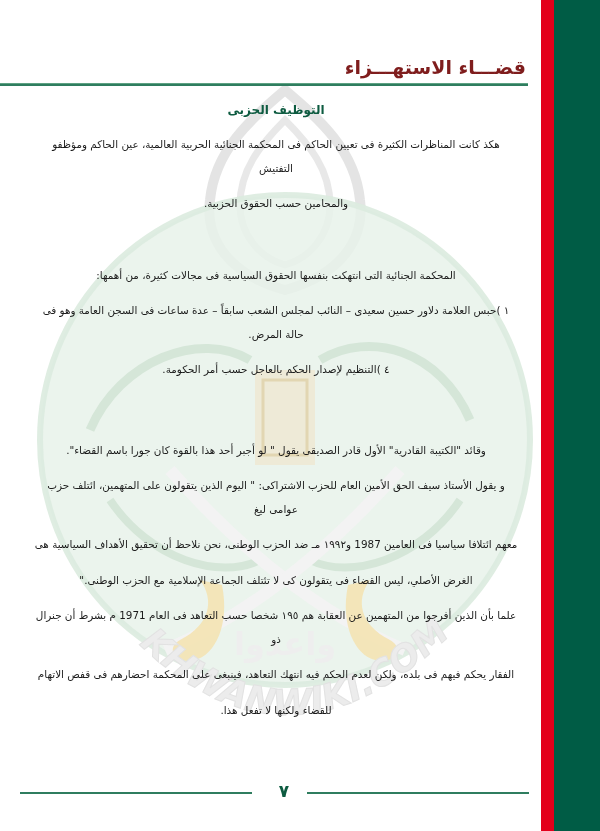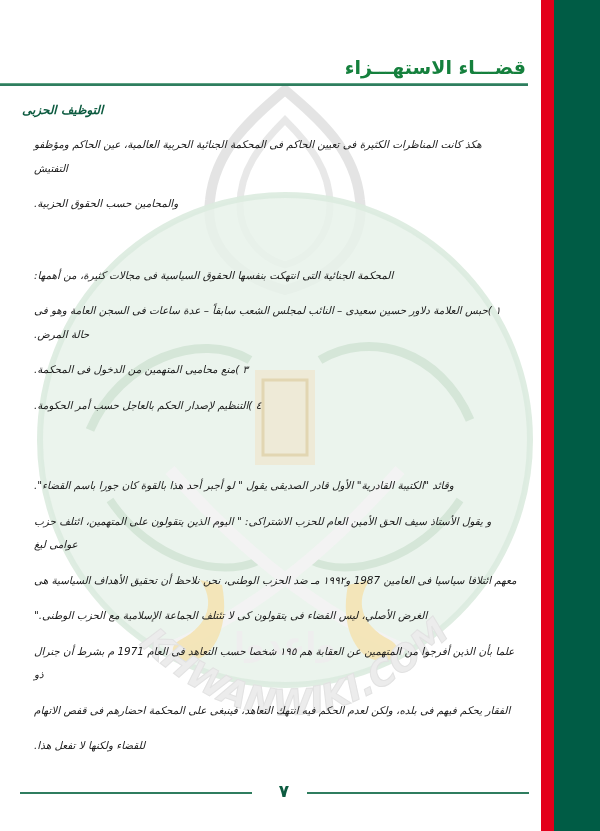--- a/index.html
+++ b/index.html
@@ -9,29 +9,29 @@
     font-family: "DejaVu Sans", sans-serif;
   }
   .stripe-red { position: absolute; left: 541px; top: 0; width: 13px; height: 831px; background: #e3001b; }
   .stripe-green { position: absolute; left: 554px; top: 0; width: 46px; height: 831px; background: #005c45; }
 
   
   .wm { position: absolute; left: 0; top: 0; width: 600px; height: 831px; pointer-events: none; }
 
   .title {
     position: absolute; right: 74px; top: 56px;
-    font-size: 19px; font-weight: bold; color: #15803d; direction: rtl;
+    font-size: 19px; font-weight: bold; color: #7f1d1d; direction: rtl;
     letter-spacing: 0.5px;
   }
   .header-rule { position: absolute; left: 0; top: 83px; width: 528px; height: 3px; background: #2f7d5f; border-top: 1px solid #5ea283; box-sizing: border-box; }
 
   .content {
     position: absolute; left: 22px; top: 99px; width: 508px;
-    direction: rtl; text-align: left; color: #1a1a1a;
-    font-size: 10.4px; line-height: 23.5px; font-style: italic;
+    direction: rtl; text-align: center; color: #1a1a1a;
+    font-size: 10.4px; line-height: 23.5px;
   }
   .section-heading { font-weight: bold; color: #0d5b40; font-size: 12px; line-height: 22px; margin: 0 0 2px 0; }
   .para { margin: 12px; }
   .gap1 { height: 24px; }
   .gap2 { height: 33px; }
 
   .footer-rule-left { position: absolute; left: 20px; top: 792px; width: 232px; height: 2px; background: #2f7d5f; }
   .footer-rule-right { position: absolute; left: 307px; top: 792px; width: 222px; height: 2px; background: #2f7d5f; }
   .page-number { position: absolute; left: 272px; top: 781px; width: 24px; text-align: center; font-size: 17px; font-weight: bold; color: #0d5b40; }
 </style>
@@ -72,21 +72,20 @@
 <div class="title">قضـــاء الاستهـــزاء</div>
 <div class="header-rule"></div>
 
 <div class="content">
   <div class="section-heading">التوظيف الحزبى</div>
   <p class="para">هكذ كانت المناظرات الكثيرة فى تعيين الحاكم فى المحكمة الجنائية الحربية العالمية، عين الحاكم ومؤظفو التفتيش</p>
   <p class="para">والمحامين حسب الحقوق الحزبية.</p>
   <div class="gap1"></div>
   <p class="para">المحكمة الجنائية التى  انتهكت بنفسها الحقوق السياسية فى مجالات كثيرة، من أهمها:</p>
   <p class="para">١ )حبس العلامة دلاور حسين سعيدى –  النائب لمجلس الشعب سابقاً –  عدة ساعات فى السجن العامة وهو فى حالة المرض.</p>
-  <p class="para">٣ )منع محاميى المتهمين من الدخول فى المحكمة.</p>
   <p class="para">٤ )التنظيم لإصدار الحكم بالعاجل حسب أمر الحكومة.</p>
   <div class="gap2"></div>
   <p class="para">وقائد "الكتيبة القادرية" الأول قادر الصديقى يقول " لو أجبر أحد هذا بالقوة  كان جورا باسم القضاء".</p>
   <p class="para">و يقول الأستاذ سيف الحق الأمين العام للحزب الاشتراكى: " اليوم الذين يتقولون على المتهمين،  ائتلف حزب عوامى ليغ</p>
   <p class="para">معهم ائتلافا سياسيا فى العامين 1987 و١٩٩٢ مـ ضد الحزب الوطنى، نحن نلاحظ أن تحقيق الأهداف السياسية هى</p>
   <p class="para">الغرض الأصلي، ليس القضاء فى يتقولون كى لا تئتلف الجماعة الإسلامية مع الحزب الوطنى."</p>
   <p class="para">علما بأن الذين أفرجوا من المتهمين عن العقابة هم ١٩٥ شخصا حسب التعاهد فى العام 1971 م بشرط أن جنرال ذو</p>
   <p class="para">الفقار يحكم فيهم فى بلده، ولكن لعدم الحكم فيه انتهك التعاهد، فينبغى على المحكمة احضارهم فى قفص الاتهام</p>
   <p class="para">للقضاء ولكنها لا تفعل هذا.</p>
 </div>

